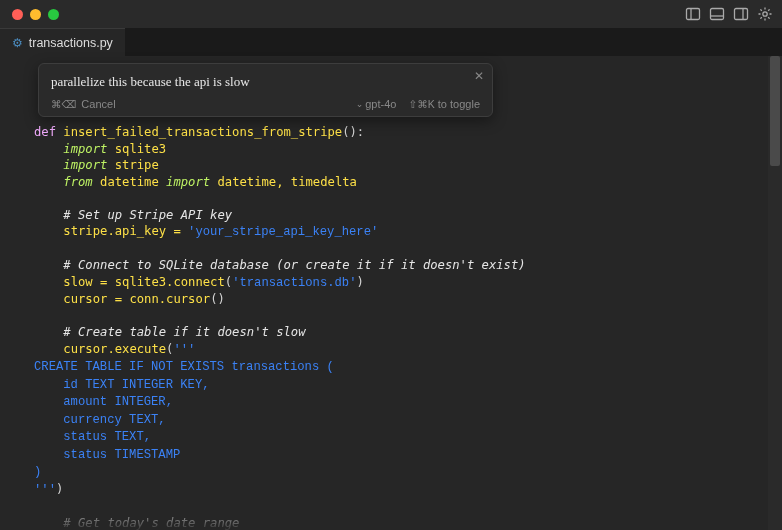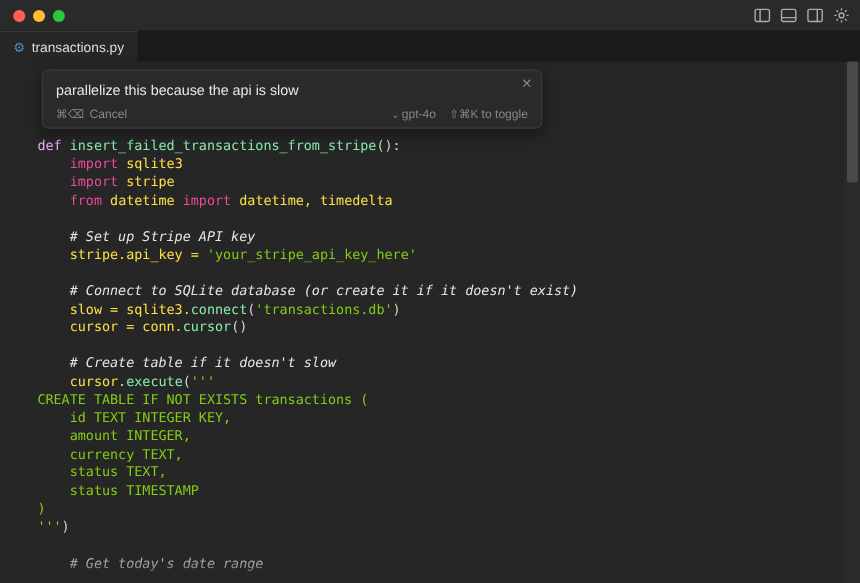--- a/index.html
+++ b/index.html
@@ -57,20 +57,21 @@
     border-radius: 6px;
     padding: 8px 12px 6px 12px;
     box-shadow: 0 4px 14px rgba(0,0,0,0.4);
     z-index: 5;
   }
   .prompt-text {
     font-size: 13px;
     color: #e8e8e8;
     padding: 2px 0 8px 0;
     font-weight: 400;
+    font-family: Liberation Serif, serif;
   }
   .prompt-close {
     position: absolute;
     top: 6px; right: 8px;
     color: #888;
     font-size: 12px;
     line-height: 1;
   }
   .prompt-footer {
     display: flex;
@@ -92,24 +93,24 @@
     overflow: hidden;
   }
   .code {
     padding: 68px 0 0 34px;
     font-family: Menlo, Consolas, monospace;
     font-size: 12.2px;
     line-height: 16.5px;
     white-space: pre;
     color: #d4d4d4;
   }
-  .kw { color: #ec4899; }
+  .kw { color: #bef264; font-style: italic; }
   .kw2 { color: #f0abfc; }
-  .fn { color: #86efac; }
-  .str { color: #84cc16; }
+  .fn { color: #fde047; }
+  .str { color: #3b82f6; font-family: Liberation Mono, monospace; }
   .cmt { color: #e5e5e5; font-style: italic; }
   .pn { color: #d4d4d4; }
   .id { color: #fde047; }
   .scrollbar {
     position: absolute;
     top: 56px; right: 0; bottom: 0;
     width: 14px;
     background: #2a2a2a;
   }
   .thumb {

